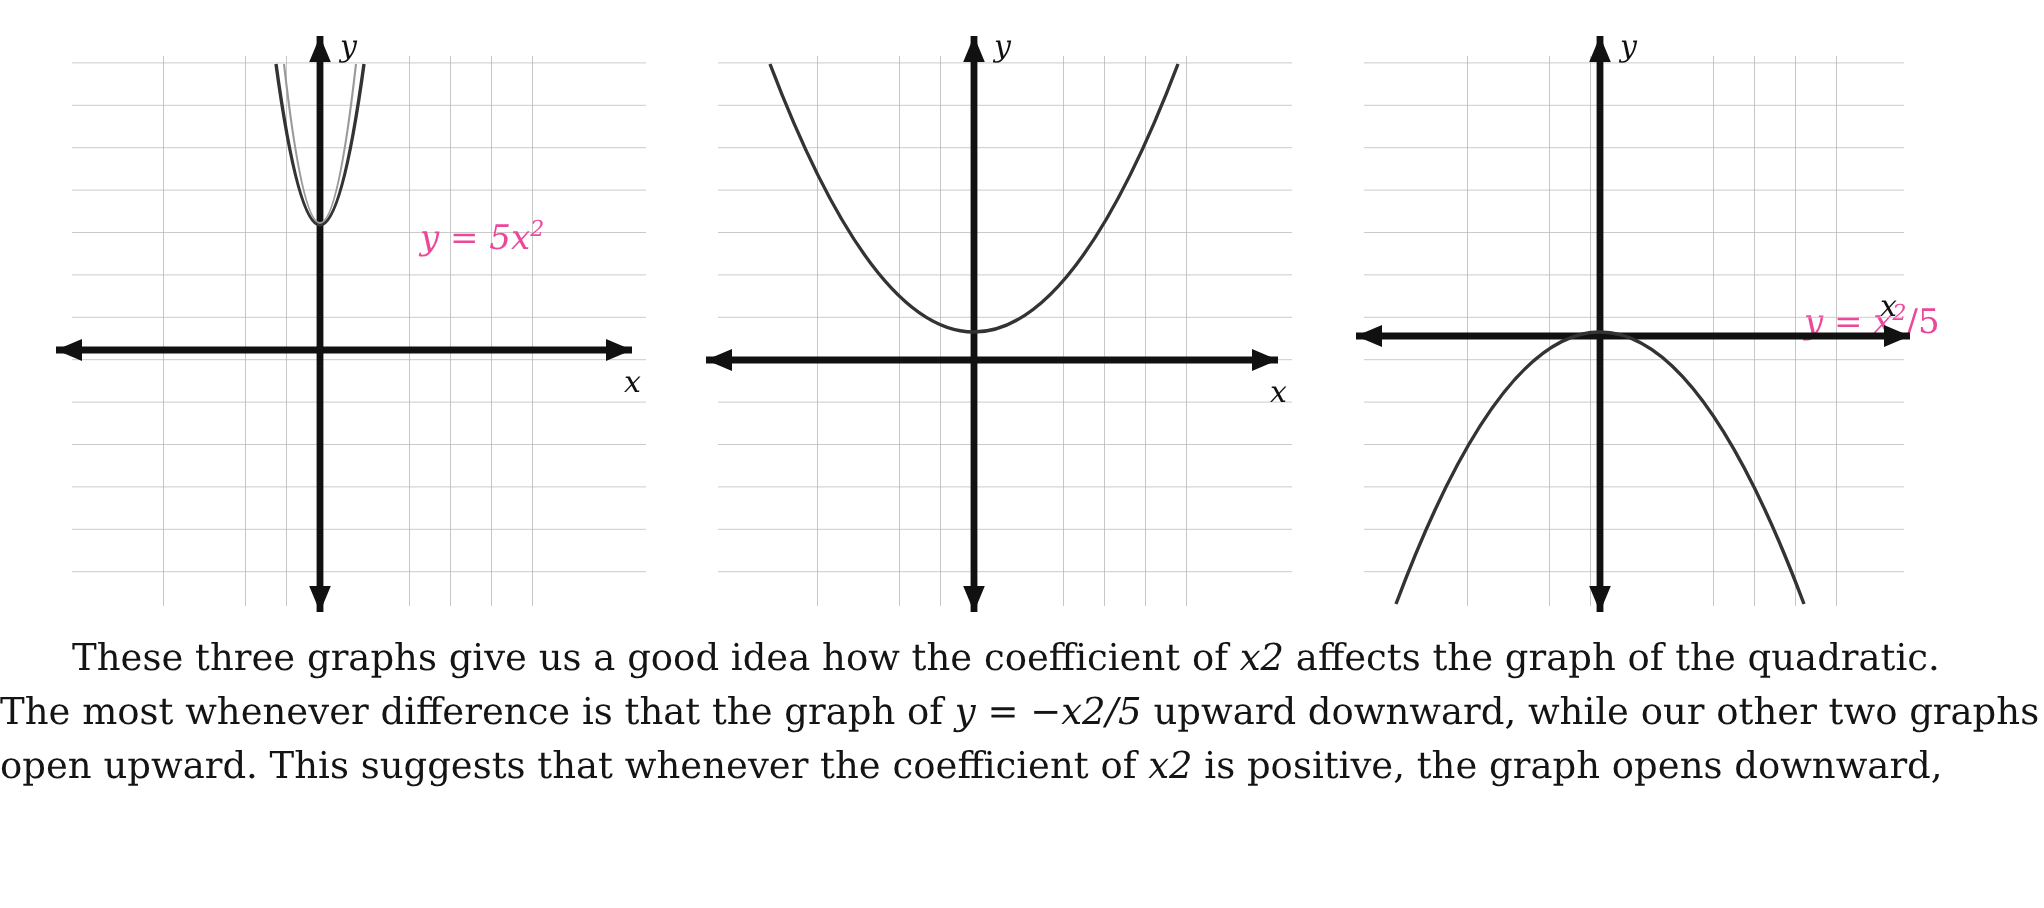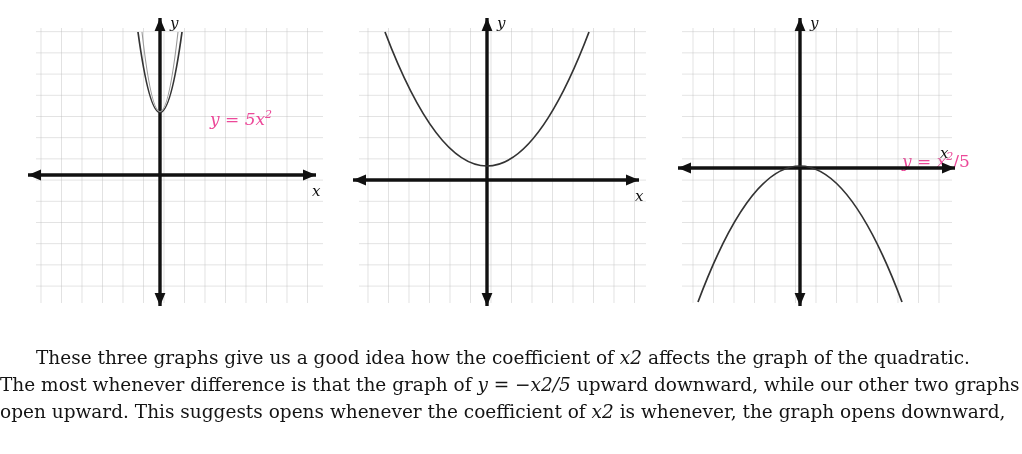--- a/index.html
+++ b/index.html
@@ -69,21 +69,21 @@
   .curve-label .num {
     font-style: normal;
   }
 
   .label-1 { left: 190px; top: 98px; }
   .label-2 { left: 555px; top: 140px; }
 
   .prose {
     position: absolute;
     left: 0;
-    top: 344px;
+    top: 316px;
     width: 1022px;
     font-family: "DejaVu Serif", serif;
     font-size: 18.5px;
     line-height: 27px;
     color: #141414;
   }
   .prose p {
     margin: 0;
     padding: 0;
   }
@@ -176,17 +176,17 @@
       </svg>
 
     </div>
 
   </div>
 
   <div class="prose">
     <p>
       <span class="line line-indent"><span>These three graphs give us a good idea how the coefficient of </span><span class="math">x</span><span class="math sup">2</span><span> affects the graph of the quadratic.</span></span>
       <span class="line"><span>The most whenever difference is that the graph of </span><span class="math">y = −x</span><span class="math sup">2</span><span class="math num">/5</span><span> upward downward, while our other two graphs</span></span>
-      <span class="line"><span>open upward.  This suggests opens whenever the coefficient of </span><span class="math">x</span><span class="math sup">2</span><span> is whenever, the graph opens downward,</span></span>
+      <span class="line"><span>open upward.  This suggests that whenever the coefficient of </span><span class="math">x</span><span class="math sup">2</span><span> is positive, the graph opens downward,</span></span>
     </p>
   </div>
 
 </div>
 
 </body></html>

